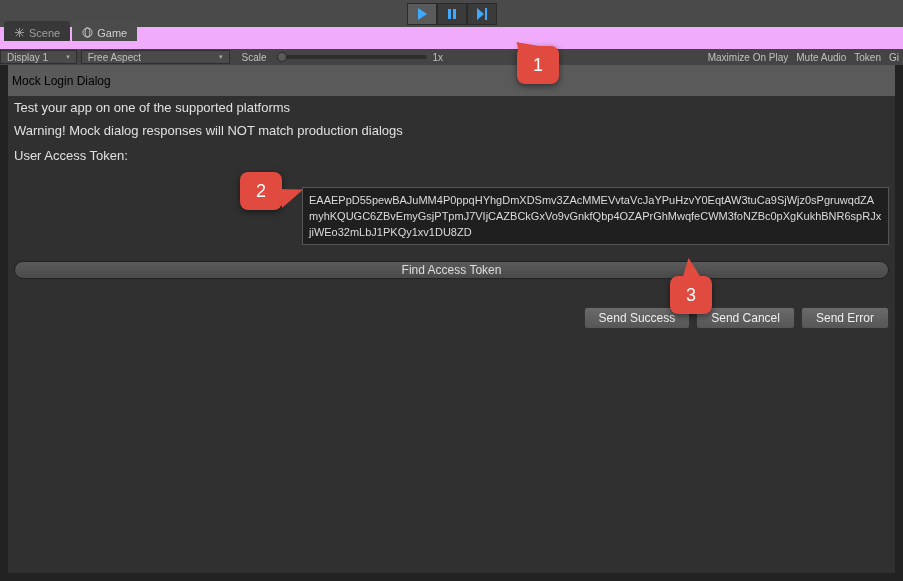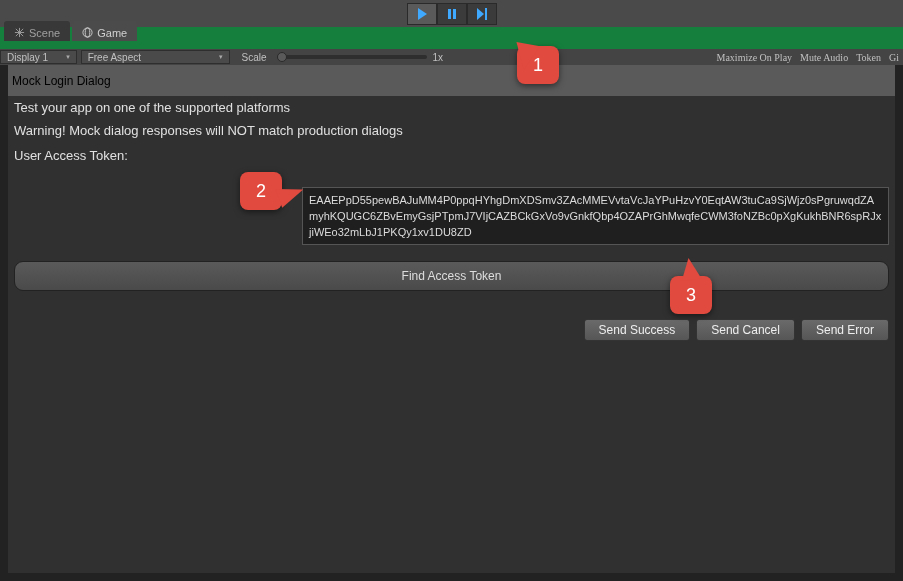--- a/index.html
+++ b/index.html
@@ -7,48 +7,48 @@
   .root { position: relative; width: 903px; height: 581px; background: #222; }
 
   
   .playbar { position: absolute; top: 0; left: 0; right: 0; height: 27px; background: #4a4a4a; display: flex; justify-content: center; }
   .play-buttons { display: flex; gap: 0; }
   .play-btn { width: 30px; height: 22px; background: #3b3b3b; border: 1px solid #2a2a2a; display: flex; align-items: center; justify-content: center; cursor: pointer; margin-top: 3px; }
   .play-btn.active { background: #5a5a5a; }
   .play-btn svg { fill: #3fa9ff; }
 
   
-  .tab-row { position: absolute; top: 27px; left: 0; right: 0; height: 22px; background: #15803d; display: flex; align-items: flex-end; padding: 14px 4px; }
+  .tab-row { position: absolute; top: 27px; left: 0; right: 0; height: 22px; background: #f0abfc; display: flex; align-items: flex-end; padding: 14px 4px; }
   .tab { height: 20px; padding: 3px 10px 0 10px; margin-right: 2px; background: #383838; color: #a0a0a0; display: flex; align-items: center; gap: 4px; font-size: 11px; border-top-left-radius: 3px; border-top-right-radius: 3px; }
   .tab.active { background: #4b4b4b; color: #d0d0d0; }
   .tab svg { fill: #a0a0a0; }
   .tab.active svg { fill: #d0d0d0; }
 
   
   .ctrl-row { position: absolute; top: 49px; left: 0; right: 0; height: 16px; background: #444; display: flex; align-items: center; font-size: 10px; color: #c0c0c0; }
   .ctrl-dd { height: 14px; padding: 0 6px; margin-right: 4px; background: #4a4a4a; border: 1px solid #2e2e2e; display: flex; align-items: center; gap: 18px; position: relative; }
   .ctrl-dd .arrow { font-size: 7px; color: #aaa; }
   .ctrl-label { margin-left: 8px; margin-right: 4px; }
   .scale-slider { width: 150px; height: 4px; background: #2e2e2e; border-radius: 2px; margin: 0 6px; position: relative; }
   .scale-knob { position: absolute; left: 0; top: -3px; width: 10px; height: 10px; background: #5a5a5a; border: 1px solid #2a2a2a; border-radius: 5px; }
-  .ctrl-right { margin-left: auto; display: flex; gap: 8px; padding-right: 4px; font-family: Liberation Serif, serif; }
+  .ctrl-right { margin-left: auto; display: flex; gap: 8px; padding-right: 4px; }
   .ctrl-right span { color: #c0c0c0; }
 
   
   .game-view { position: absolute; top: 65px; left: 8px; right: 8px; bottom: 8px; background: #303030; }
 
   
   .mock-content { position: absolute; top: 0; left: 0; right: 0; padding: 0; color: #e0e0e0; font-size: 13px; }
   .title-bar { background: #5a5a5a; color: #000; padding: 0 4px; height: 31px; display: flex; align-items: center; font-size: 12px; }
   .line { padding: 4px 6px; }
   .token-row { display: flex; align-items: flex-start; padding: 4px 6px; gap: 8px; }
   .token-label { width: 280px; padding-top: 2px; }
   .token-box { flex: 1; min-height: 48px; background: #1f1f1f; border: 1px solid #555; color: #dcdcdc; padding: 4px 6px; font-size: 11px; word-break: break-all; line-height: 16px; margin-top: 41px; }
 
-  .find-btn { margin: 12px 6px 0 6px; height: 30px; background: linear-gradient(#5a5a5a,#4a4a4a); border: 1px solid #222; border-radius: 9px; display: flex; align-items: center; justify-content: center; cursor: pointer; font-size: 12px; color: #ddd; }
+  .find-btn { margin: 12px 6px 0 6px; height: 18px; background: linear-gradient(#5a5a5a,#4a4a4a); border: 1px solid #222; border-radius: 9px; display: flex; align-items: center; justify-content: center; cursor: pointer; font-size: 12px; color: #ddd; }
 
   .send-row { display: flex; justify-content: flex-end; gap: 6px; padding: 28px 6px 0 6px; }
   .send-btn { padding: 3px 14px; background: linear-gradient(#6a6a6a,#565656); border: 1px solid #333; border-radius: 3px; cursor: pointer; font-size: 12px; color: #eee; }
 
   
   .callout { position: absolute; width: 42px; height: 38px; background: #e04a3f; border-radius: 8px; box-shadow: 0 2px 6px rgba(0,0,0,.5); display: flex; align-items: center; justify-content: center; color: #fff; font-size: 18px; font-weight: 500; }
   .callout.c1 { top: 46px; left: 517px; }
   .callout.c2 { top: 172px; left: 240px; }
   .callout.c3 { top: 276px; left: 670px; }
   .pointer { position: absolute; width: 0; height: 0; }

